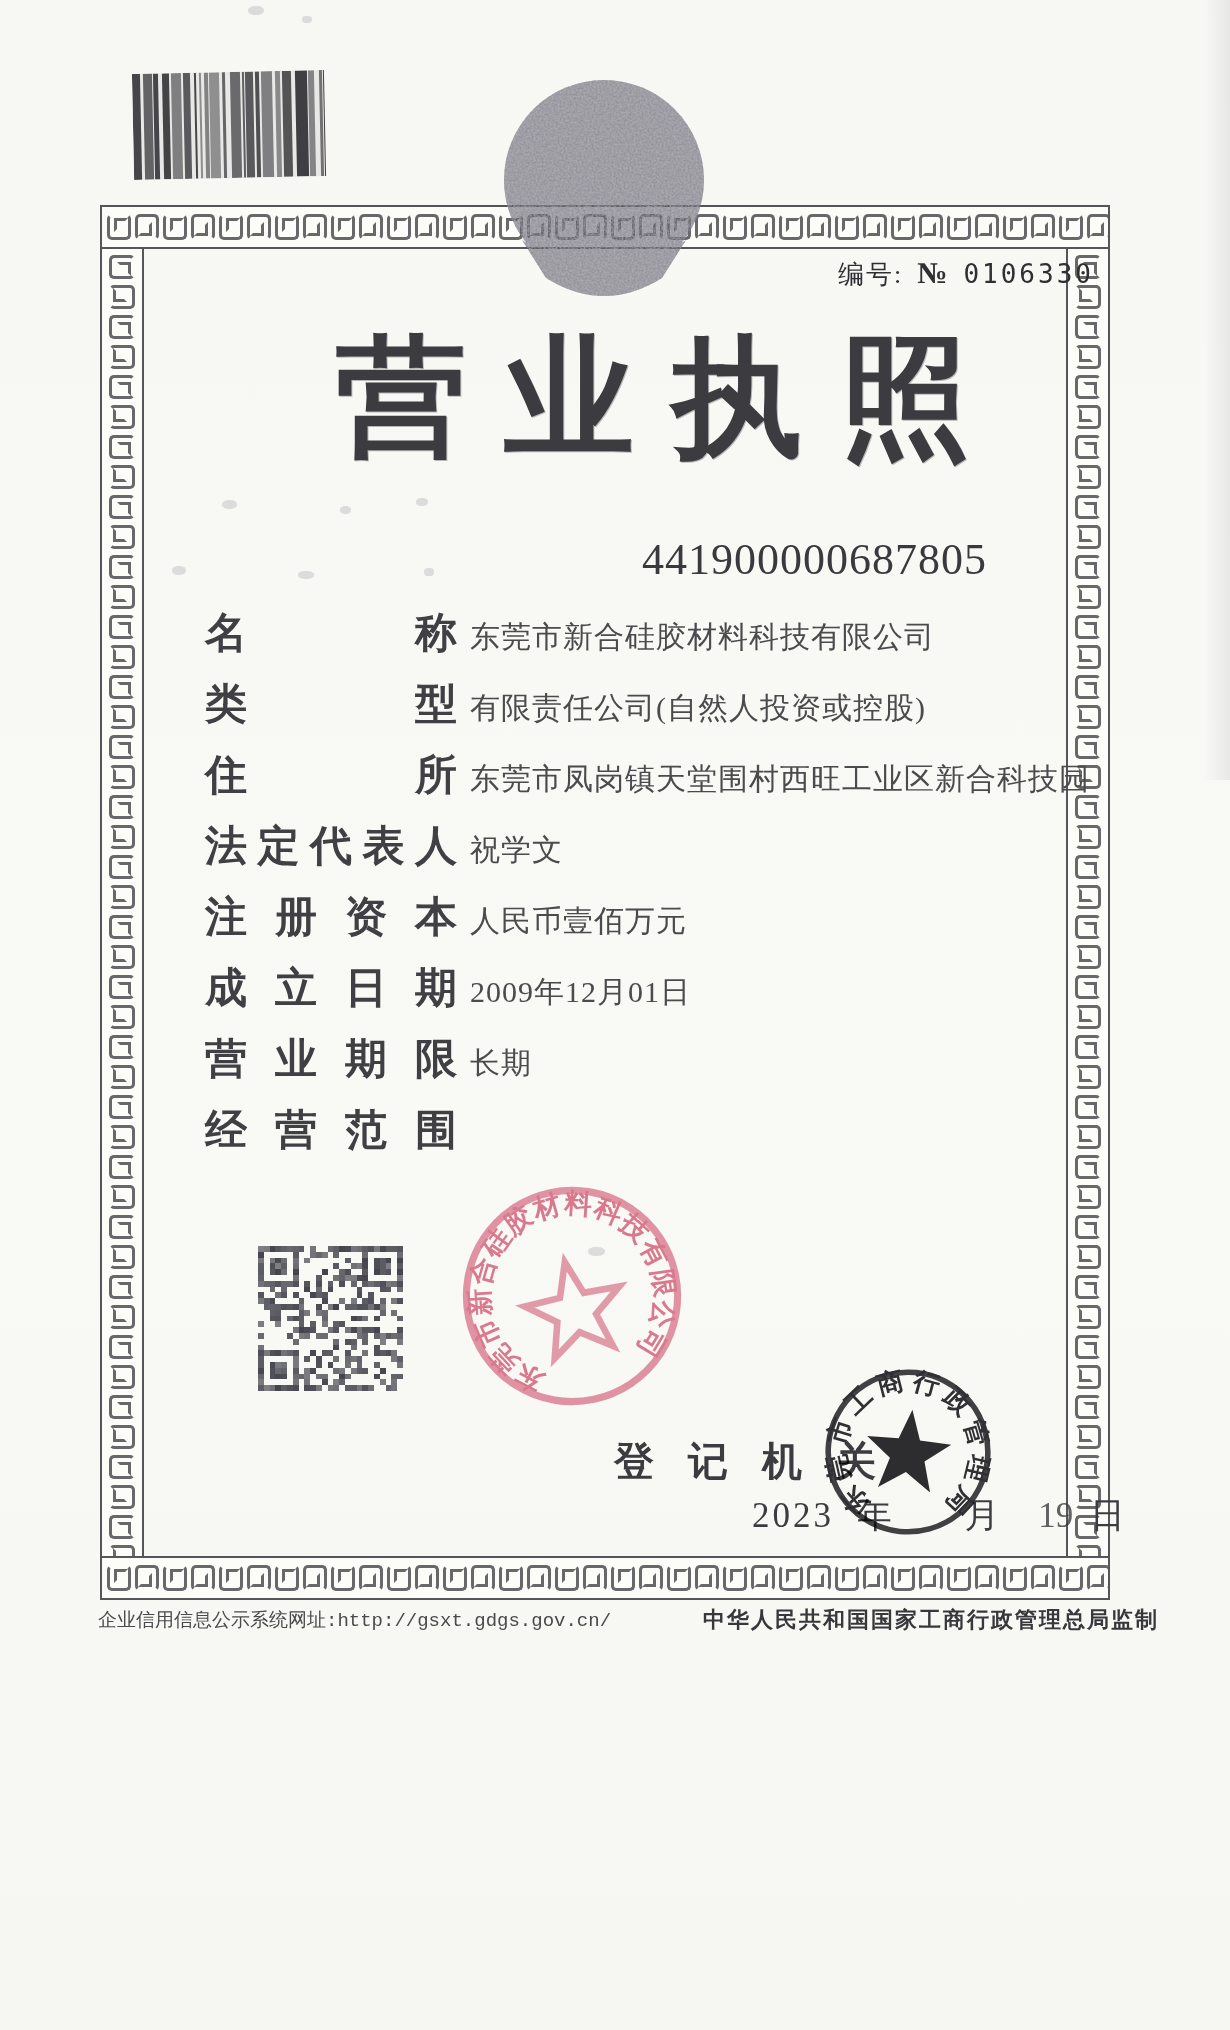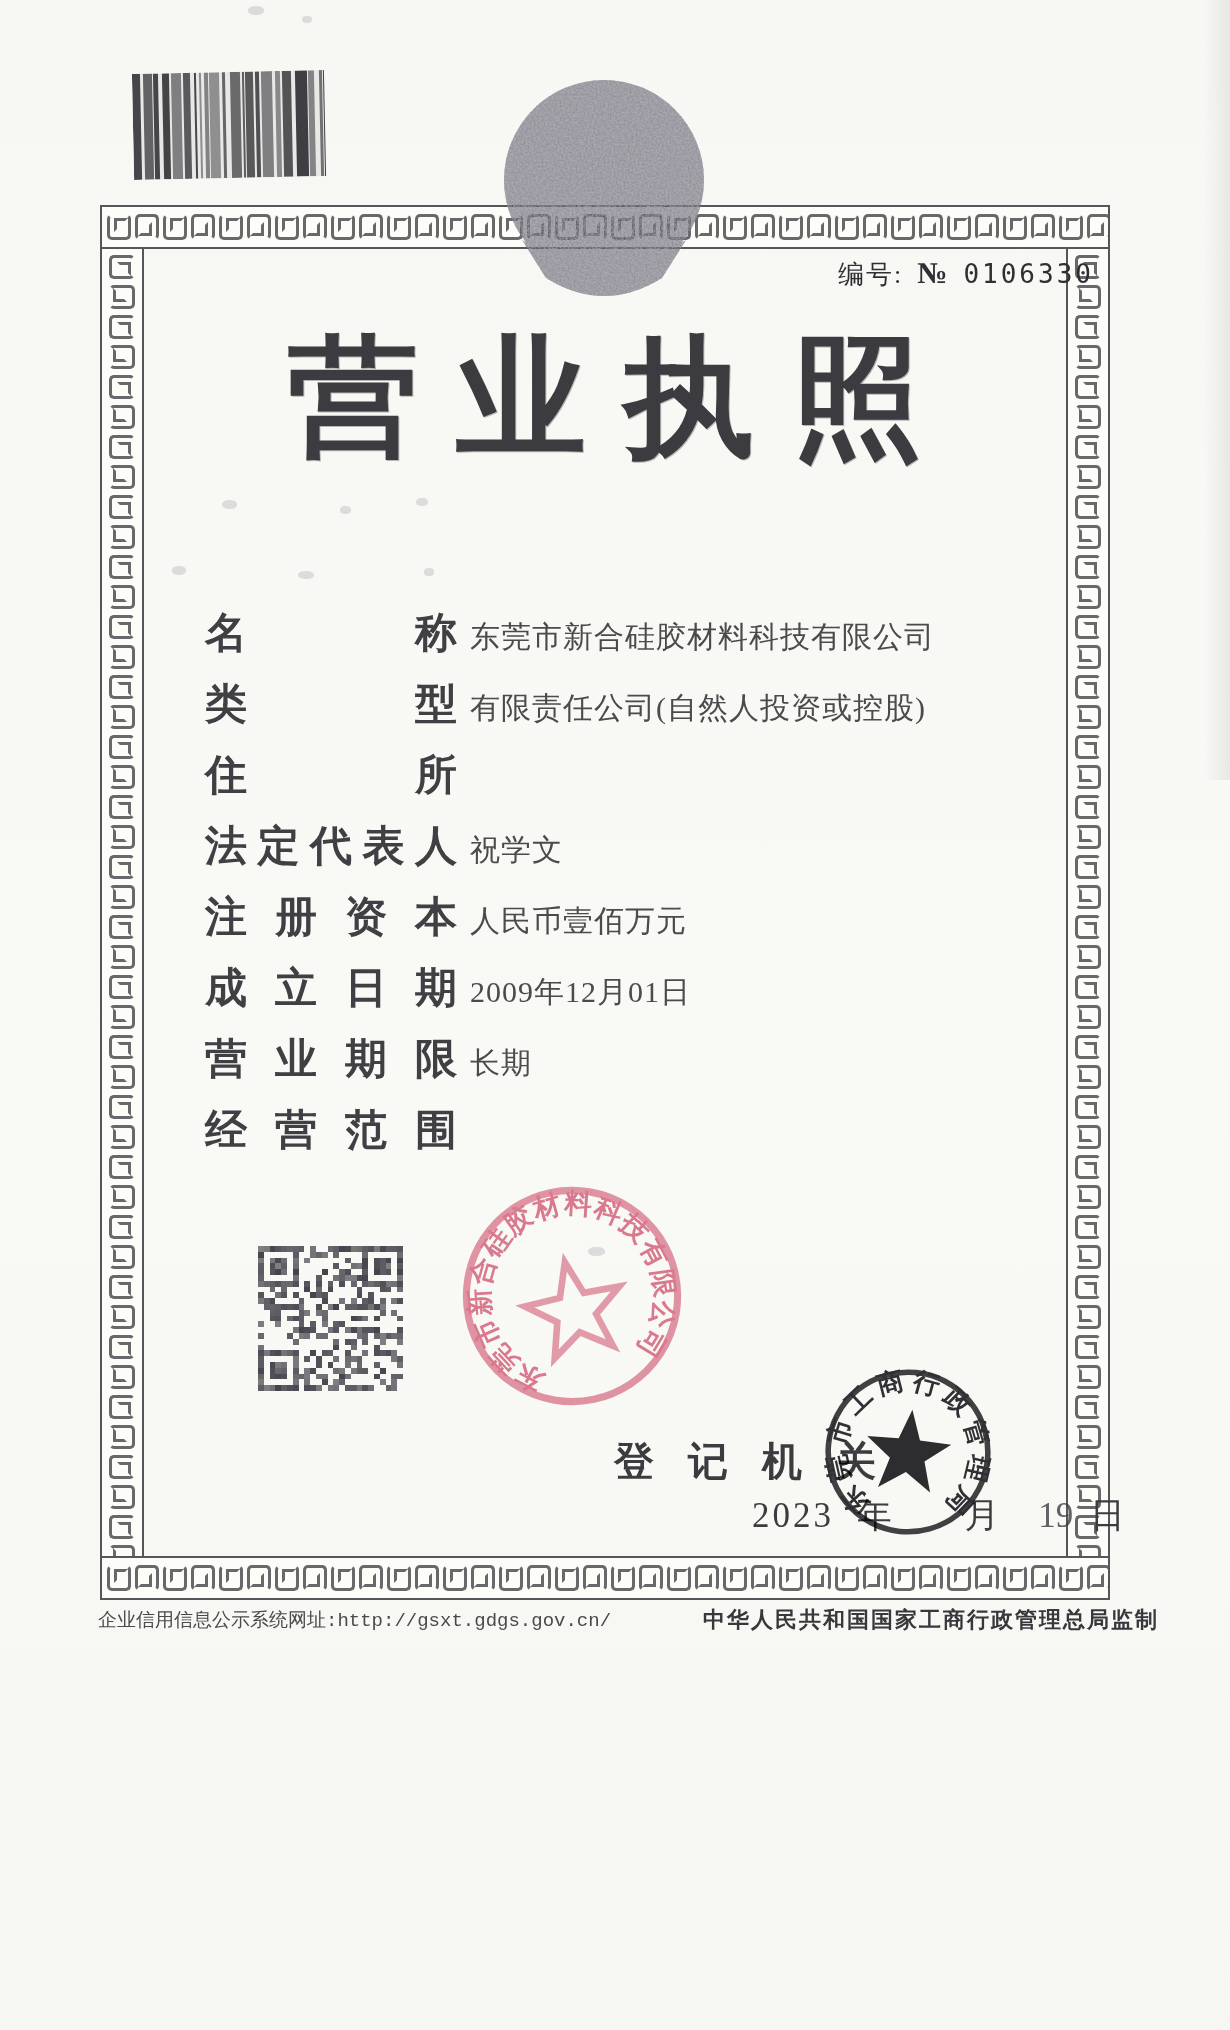--- a/index.html
+++ b/index.html
@@ -33,21 +33,21 @@
   .bar{flex:none;background:#39393d;}
   #emblem{position:absolute;left:494px;top:74px;z-index:3;}
   #serial{position:absolute;top:256px;left:838px;z-index:4;white-space:nowrap;color:#303034;}
   #serial .s-label{font-size:26px;letter-spacing:2px;}
   #serial .s-sign{font-size:30px;font-weight:bold;margin:0 12px 0 10px;}
   #serial .s-num{font-family:"DejaVu Sans Mono",monospace;font-size:26px;letter-spacing:3px;}
 
   #title{position:absolute;left:100px;top:326px;width:1010px;text-align:center;z-index:4;
          font-family:"Liberation Sans",sans-serif;font-weight:bold;font-size:130px;line-height:1.1;
          letter-spacing:38px;text-indent:38px;color:#3b3b40;
-         text-shadow:1px 1px 0 rgba(59,59,64,.35);}
+         text-shadow:1px 1px 0 rgba(59,59,64,.35);padding-left:48px;}
 
   #regline{position:absolute;top:534px;left:618px;display:flex;align-items:baseline;z-index:4;}
   #regline .reg-label{font-size:38px;letter-spacing:16px;color:#3c3c40;font-weight:600;}
   #regline .reg-no{font-size:44px;margin-left:24px;letter-spacing:1px;color:#3a3a3e;}
 
   
   #fields{position:absolute;left:205px;top:608px;width:905px;z-index:4;}
   .field-row{display:flex;align-items:baseline;min-height:71px;}
   .f-label{width:252px;display:flex;justify-content:space-between;font-size:42px;
            color:#3f3f44;font-weight:600;flex:none;line-height:1.2;}
@@ -312,20 +312,21 @@
 
 <div id="serial">
   <span class="s-label">编号:</span>
   <span class="s-sign">№</span>
   <span class="s-num">0106330</span>
 </div>
 
 <div id="title">营业执照</div>
 
 <div id="regline">
+  <span class="reg-no">441900000687805</span>
 </div>
 
 <div id="fields">
     <div class="field-row">
       <div class="f-label">
         <span>名</span>
         <span>称</span>
       </div>
       <div class="f-value">东莞市新合硅胶材料科技有限公司</div>
     </div>
@@ -334,20 +335,21 @@
         <span>类</span>
         <span>型</span>
       </div>
       <div class="f-value">有限责任公司(自然人投资或控股)</div>
     </div>
     <div class="field-row">
       <div class="f-label">
         <span>住</span>
         <span>所</span>
       </div>
+      <div class="f-value">东莞市凤岗镇天堂围村西旺工业区新合科技园</div>
     </div>
     <div class="field-row">
       <div class="f-label">
         <span>法</span>
         <span>定</span>
         <span>代</span>
         <span>表</span>
         <span>人</span>
       </div>
       <div class="f-value">祝学文</div>

